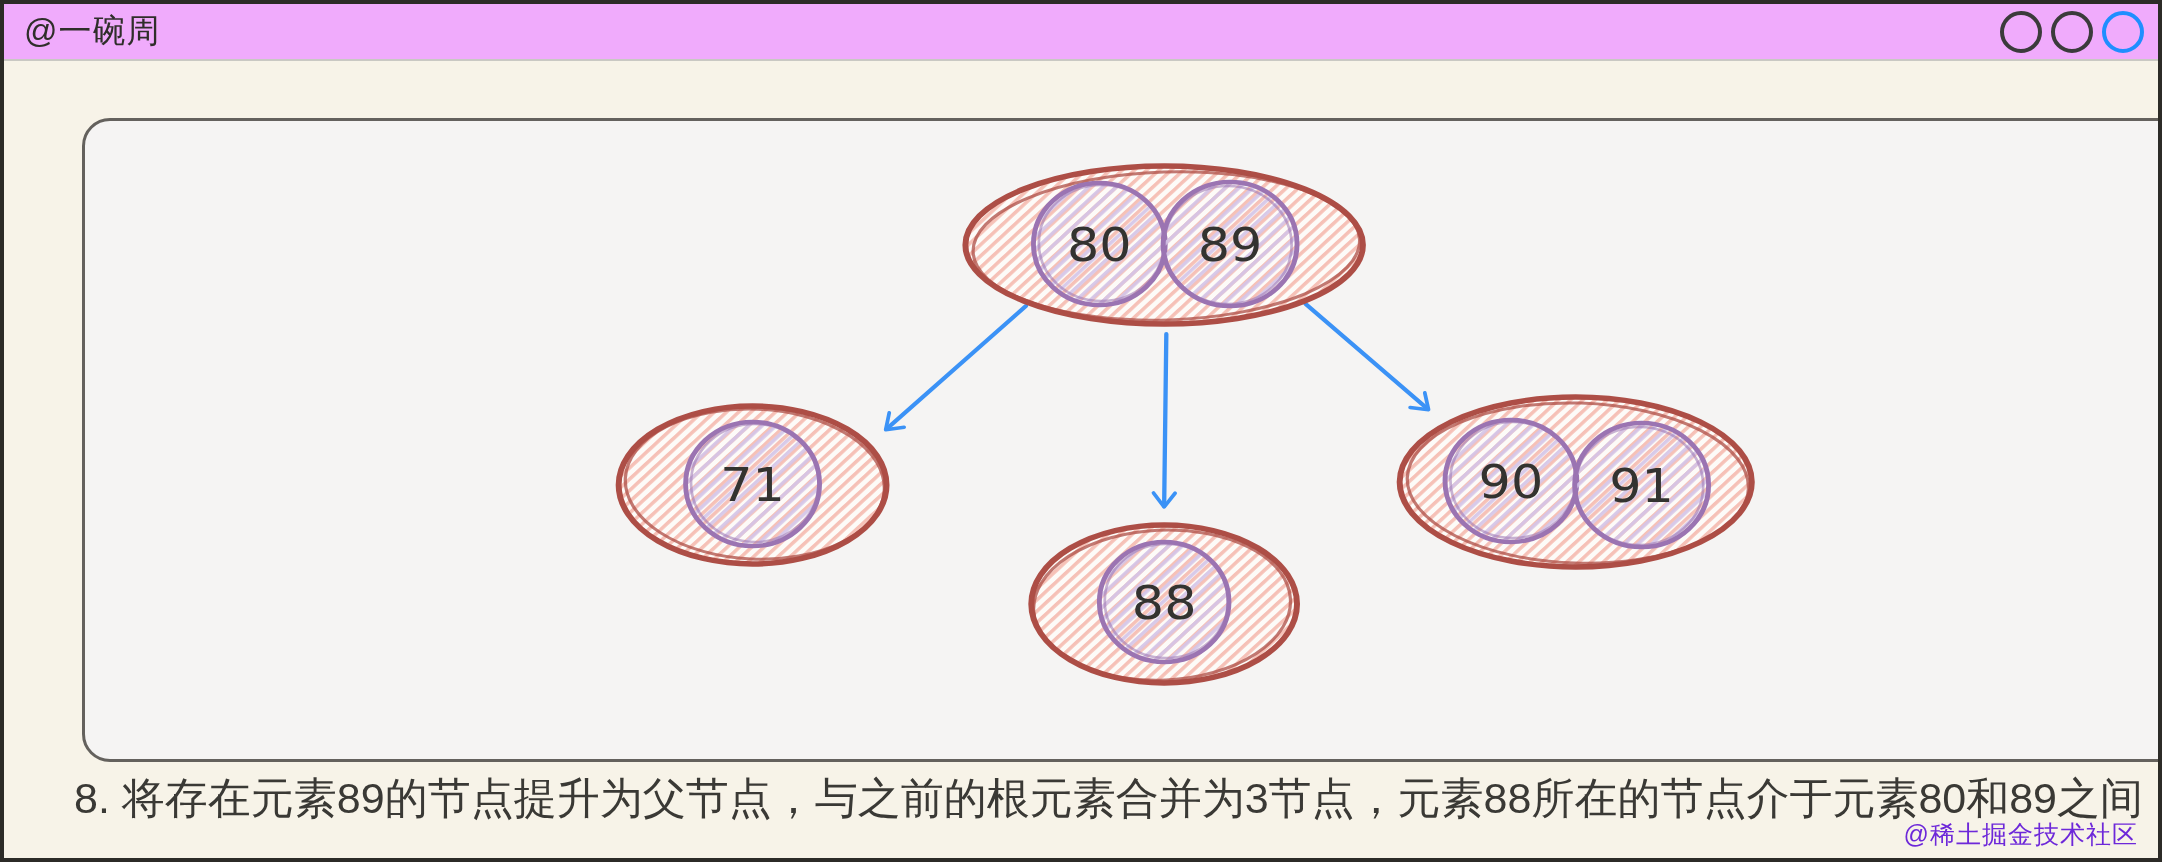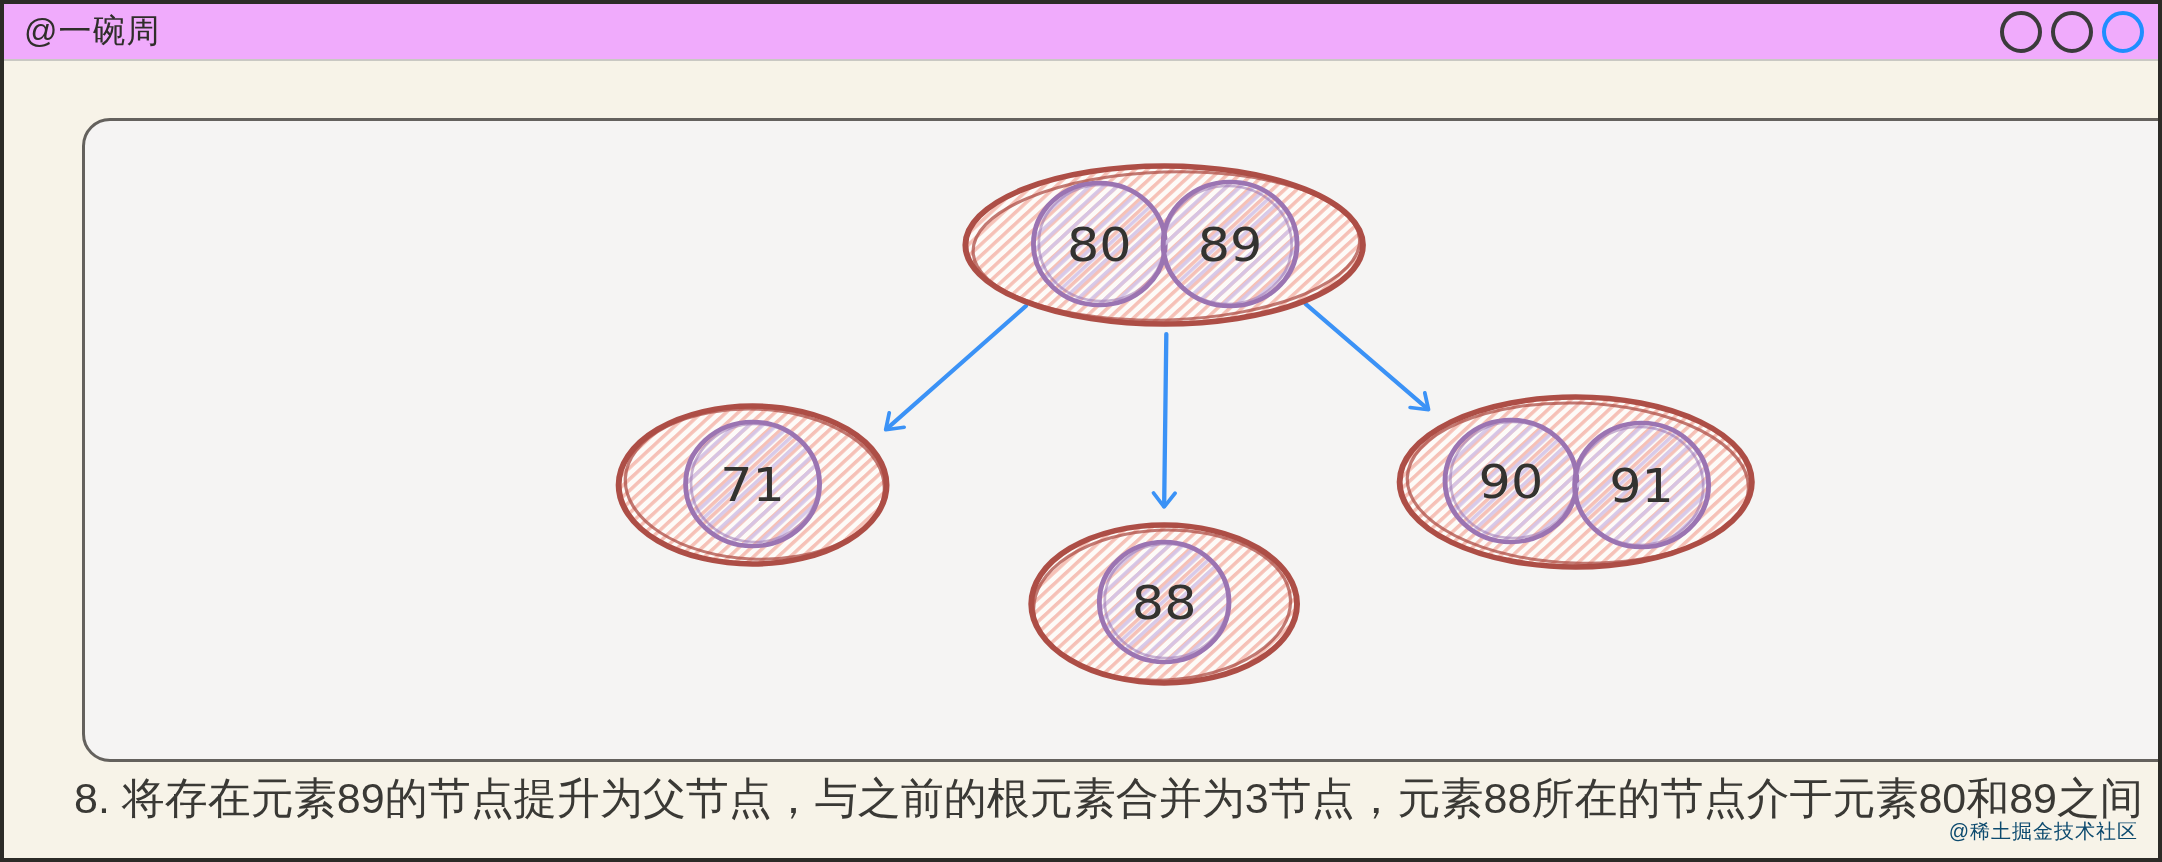--- a/index.html
+++ b/index.html
@@ -44,21 +44,21 @@
     font-size:47px;fill:#333330;text-anchor:middle;
   }
   .edge{stroke:#3b92f6;stroke-width:4px;stroke-linecap:round;fill:none;}
   
   .caption{
     position:absolute;left:74px;top:770px;width:2020px;
     font-size:43px;color:#3a3935;white-space:nowrap;z-index:6;
   }
   .watermark{
     position:absolute;top:818px;right:24px;
-    font-size:20px;color:#0c4a6e;letter-spacing:1px;z-index:6;
+    font-size:25px;color:#6d28d9;letter-spacing:1px;z-index:6;
   }
 </style>
 </head>
 <body>
 
 <div class="frame-border"></div>
 
 <div class="titlebar">
   <span class="app-title">@一碗周</span>
   <div class="win-buttons">

